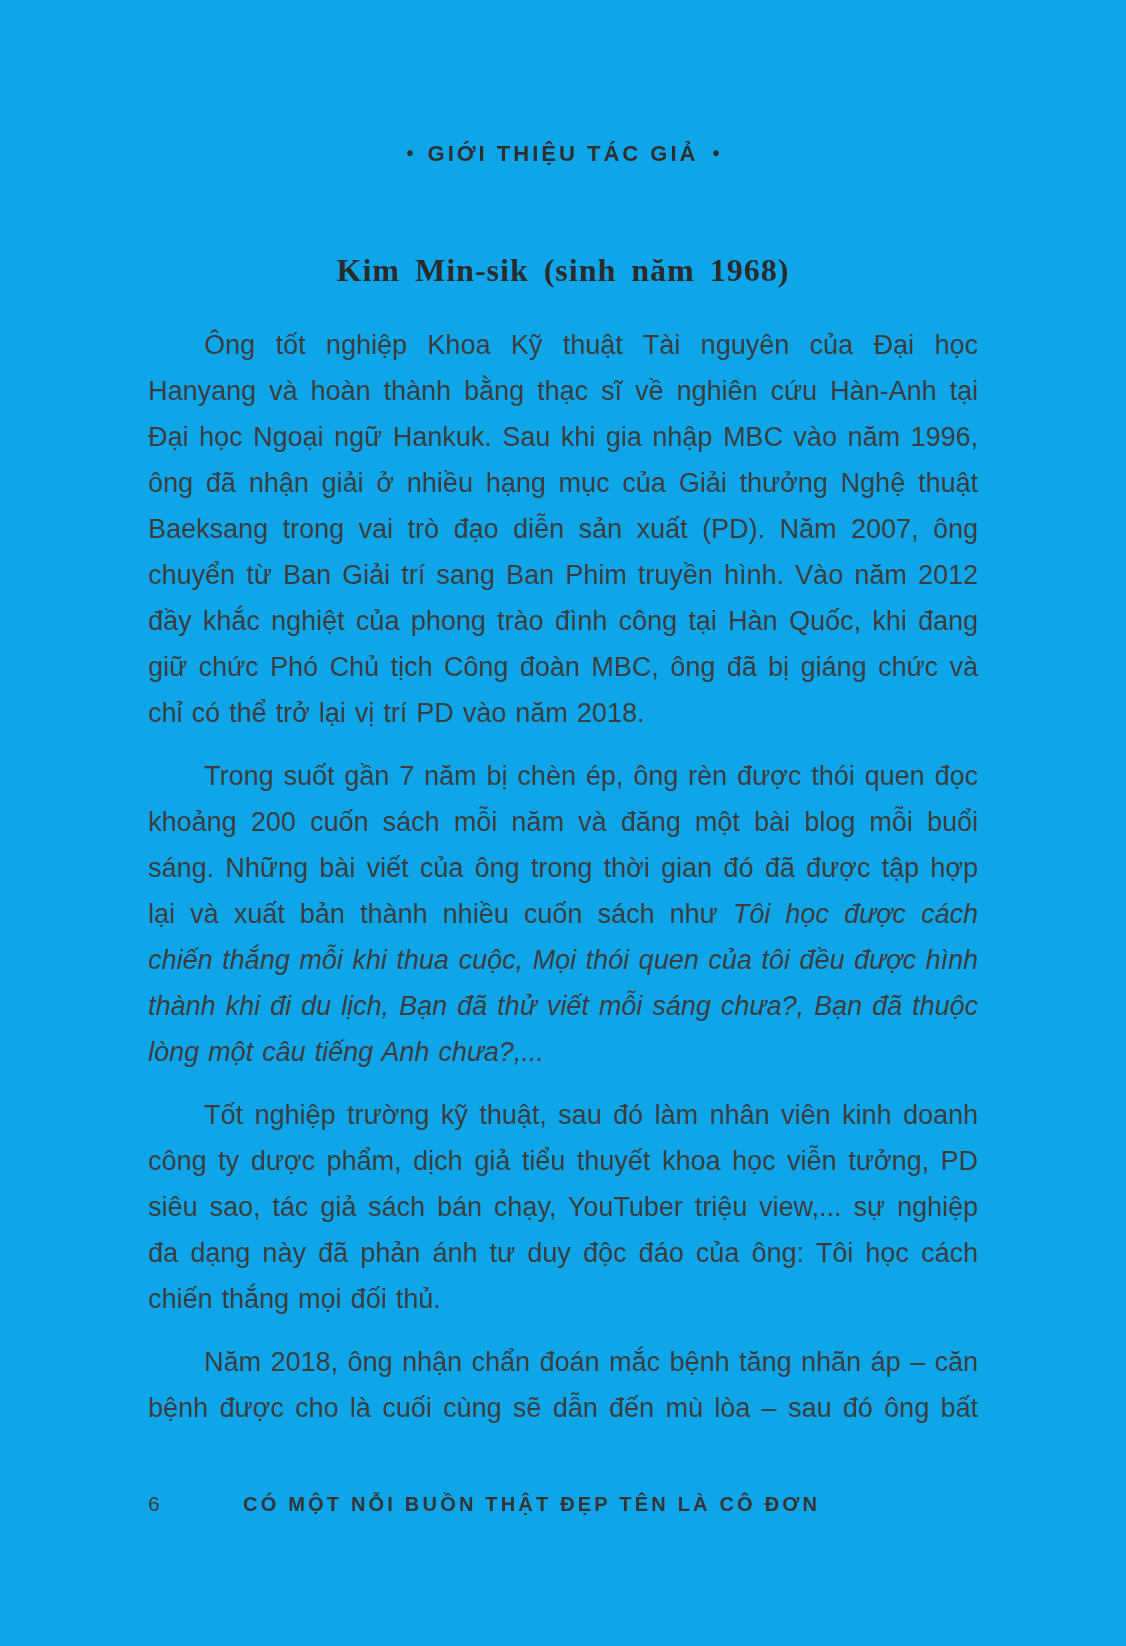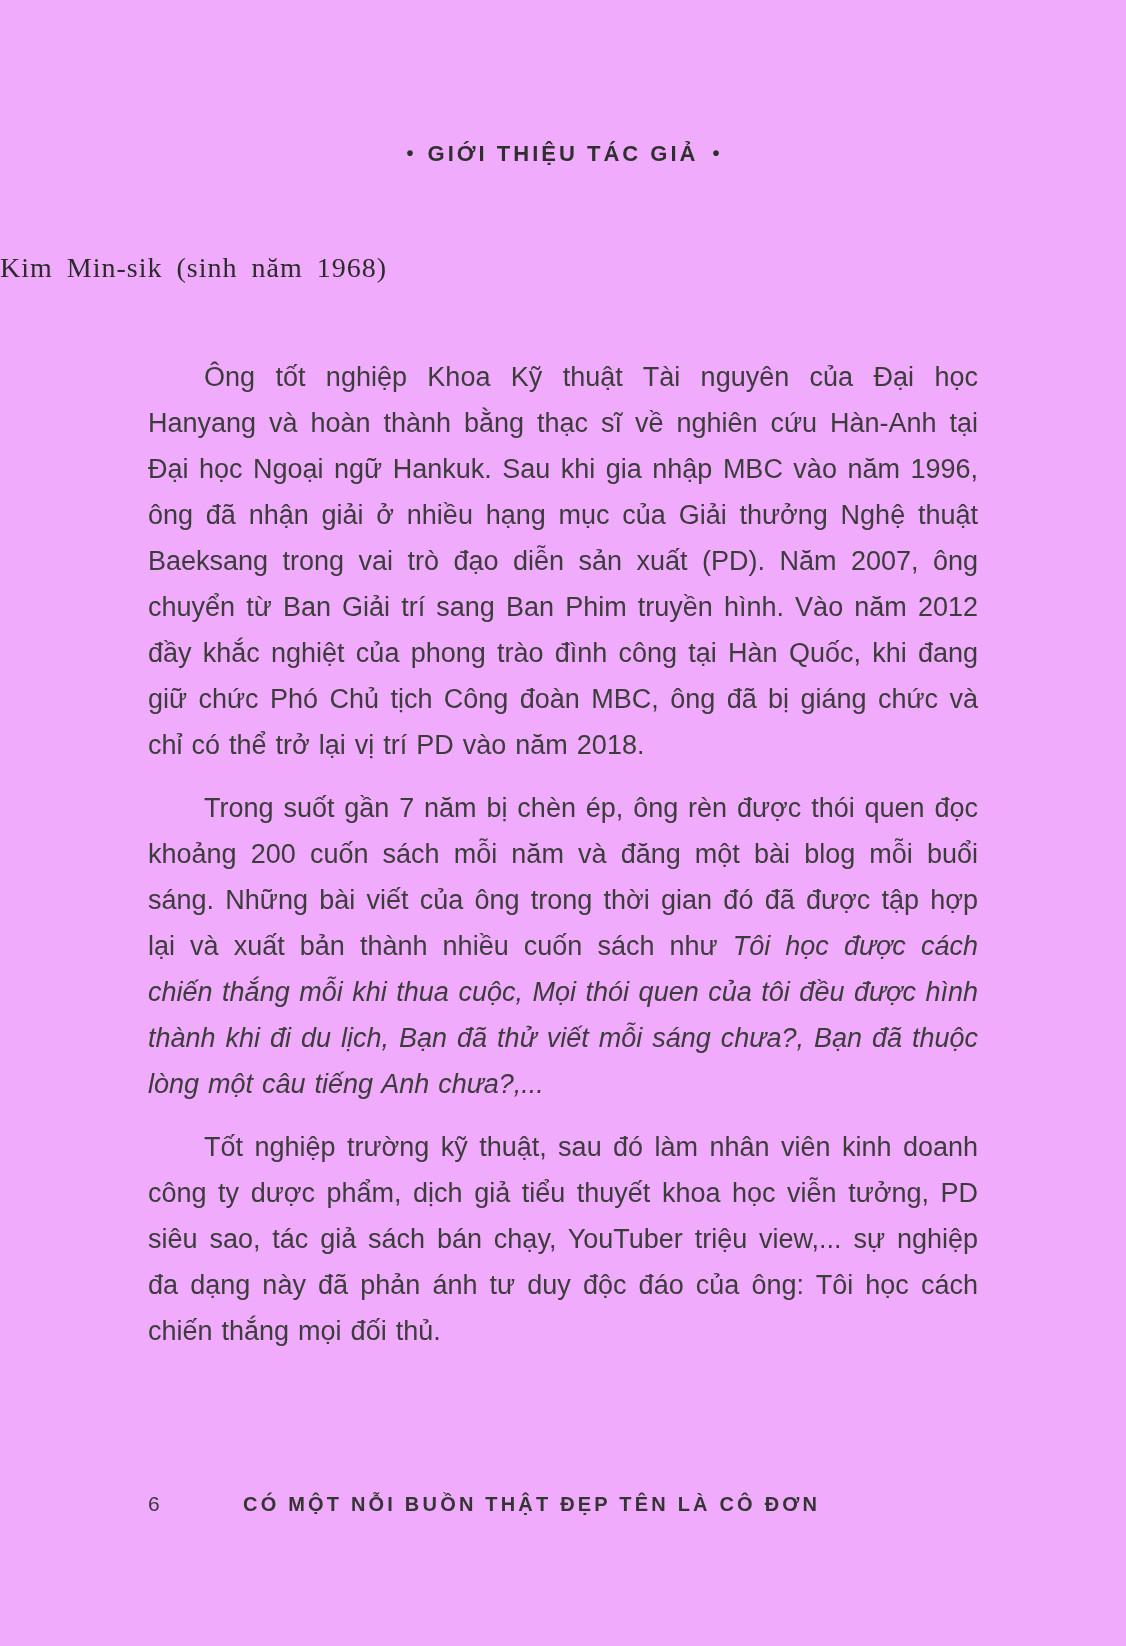--- a/index.html
+++ b/index.html
@@ -5,21 +5,21 @@
   * { box-sizing: border-box; }
   html, body {
     margin: 0;
     padding: 0;
     background: #ffffff;
   }
   .page {
     position: relative;
     width: 1126px;
     height: 1646px;
-    background: #f0abfc;
+    background: #0ea5e9;
     overflow: hidden;
     font-family: "Liberation Sans", sans-serif;
     color: #3c3c3c;
   }
   .section-header {
     position: absolute;
     top: 141px;
     left: 0;
     right: 0;
     text-align: center;
@@ -35,33 +35,33 @@
     position: relative;
     top: -1px;
   }
   .section-header .bullet.left { margin-right: 14px; }
   .section-header .bullet.right { margin-left: 14px; }
   .author-heading {
     position: absolute;
     top: 252px;
     left: 0;
     right: 0;
+    text-align: center;
     font-family: "Liberation Serif", serif;
-    font-weight: 400;
-    font-size: 28px;
+    font-weight: 700;
+    font-size: 32px;
     letter-spacing: 1px;
     word-spacing: 6px;
     color: #2b2b2b;
   }
   .body-text {
     position: absolute;
     top: 322px;
     left: 148px;
     width: 830px;
-    margin-top: 32px;
   }
   .body-text p {
     margin: 0 0 17px 0;
     font-size: 27px;
     line-height: 46px;
     text-align: justify;
     text-indent: 56px;
     color: #3c3c3c;
     word-spacing: 1.5px;
   }
@@ -100,20 +100,21 @@
   <div class="section-header">
     <span class="bullet left">•</span><span>GIỚI THIỆU TÁC GIẢ</span><span class="bullet right">•</span>
   </div>
 
   <div class="author-heading">Kim Min-sik (sinh năm 1968)</div>
 
   <div class="body-text">
     <p><span>Ông tốt nghiệp Khoa Kỹ thuật Tài nguyên của Đại học Hanyang và hoàn thành bằng thạc sĩ về nghiên cứu Hàn-Anh tại Đại học Ngoại ngữ Hankuk. Sau khi gia nhập MBC vào năm 1996, ông đã nhận giải ở nhiều hạng mục của Giải thưởng Nghệ thuật Baeksang trong vai trò đạo diễn sản xuất (PD). Năm 2007, ông chuyển từ Ban Giải trí sang Ban Phim truyền hình. Vào năm 2012 đầy khắc nghiệt của phong trào đình công tại Hàn Quốc, khi đang giữ chức Phó Chủ tịch Công đoàn MBC, ông đã bị giáng chức và chỉ có thể trở lại vị trí PD vào năm 2018.</span></p>
     <p><span>Trong suốt gần 7 năm bị chèn ép, ông rèn được thói quen đọc khoảng 200 cuốn sách mỗi năm và đăng một bài blog mỗi buổi sáng. Những bài viết của ông trong thời gian đó đã được tập hợp lại và xuất bản thành nhiều cuốn sách như </span><em>Tôi học được cách chiến thắng mỗi khi thua cuộc, Mọi thói quen của tôi đều được hình thành khi đi du lịch, Bạn đã thử viết mỗi sáng chưa?, Bạn đã thuộc lòng một câu tiếng Anh chưa?,...</em></p>
     <p><span>Tốt nghiệp trường kỹ thuật, sau đó làm nhân viên kinh doanh công ty dược phẩm, dịch giả tiểu thuyết khoa học viễn tưởng, PD siêu sao, tác giả sách bán chạy, YouTuber triệu view,... sự nghiệp đa dạng này đã phản ánh tư duy độc đáo của ông: Tôi học cách chiến thắng mọi đối thủ.</span></p>
+    <p class="continued"><span>Năm 2018, ông nhận chẩn đoán mắc bệnh tăng nhãn áp – căn bệnh được cho là cuối cùng sẽ dẫn đến mù lòa – sau đó ông bất</span></p>
   </div>
 
   <div class="page-footer">
     <span class="page-number">6</span>
     <span class="running-title">CÓ MỘT NỖI BUỒN THẬT ĐẸP TÊN LÀ CÔ ĐƠN</span>
   </div>
 
 </div>
 
 </body></html>

